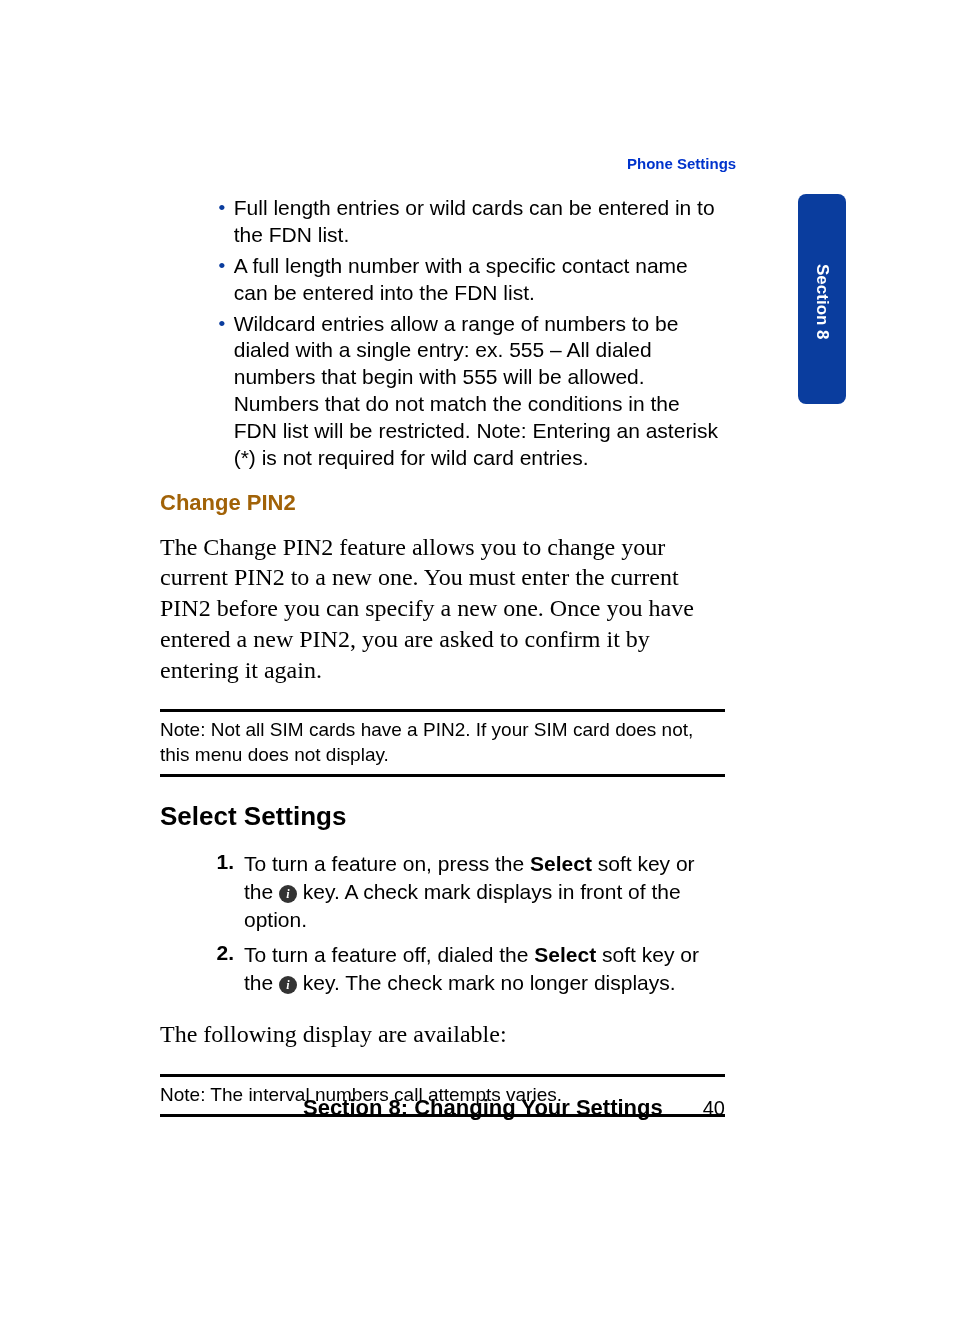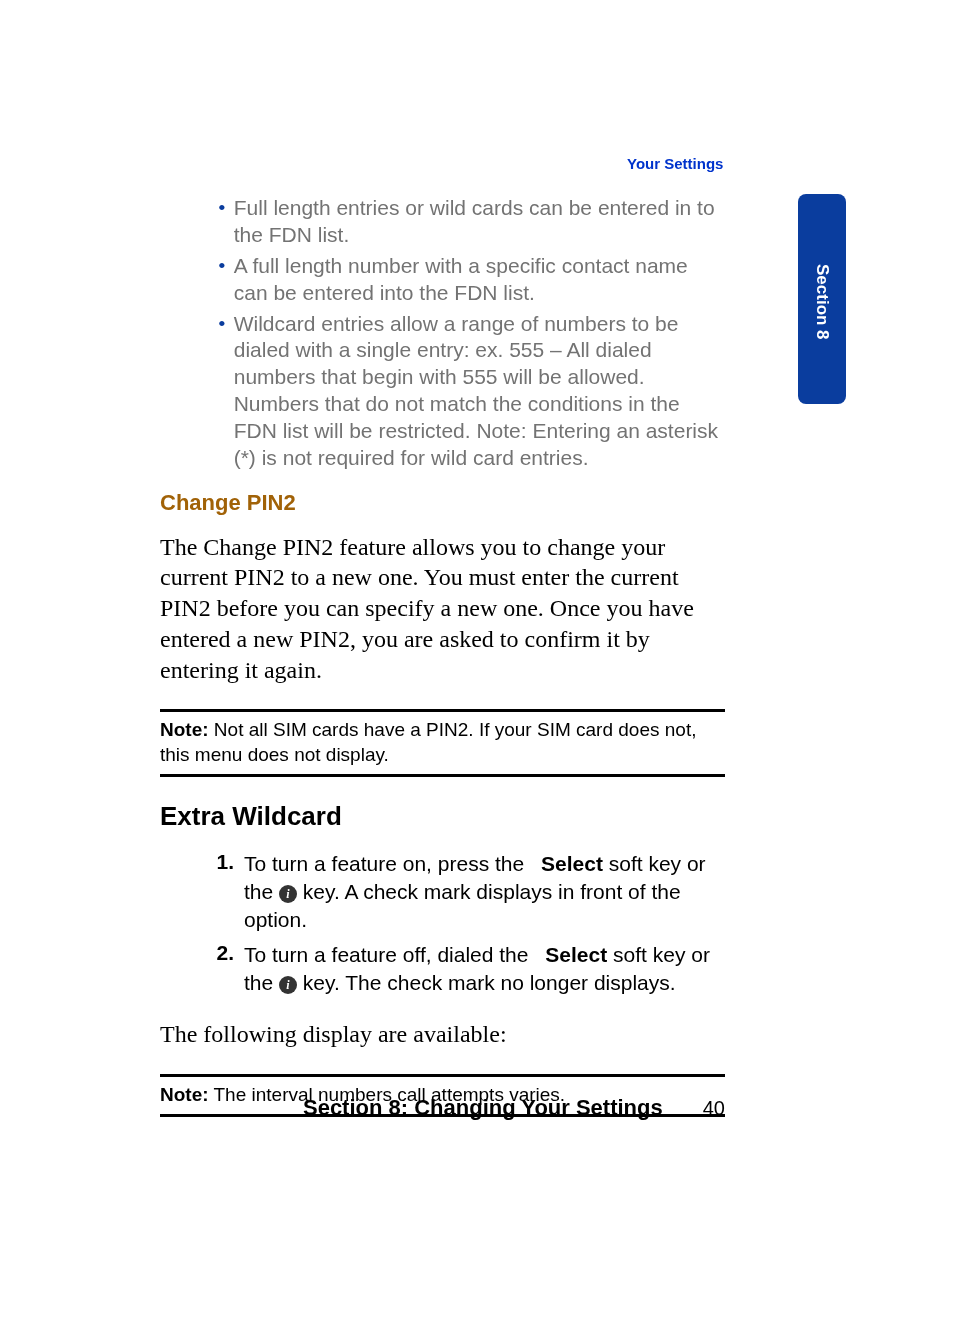--- a/index.html
+++ b/index.html
@@ -63,21 +63,21 @@
       color: #0a3d9e;
       font-size: 22px;
       line-height: 1;
       margin-right: 8px;
       margin-top: 2px;
     }
     .bullet-text {
       font-family: Arial, Helvetica, sans-serif;
       font-size: 21px;
       line-height: 1.28;
-      color: #737373;
+      color: #000000;
       flex: 1;
     }
     .heading-blue {
       color: #a16207;
       font-family: Arial, Helvetica, sans-serif;
       font-size: 22px;
       font-weight: bold;
       margin-bottom: 16px;
     }
     .body-text {
@@ -91,21 +91,21 @@
       border-bottom: 3px solid #000;
       padding: 6px 0;
       margin-bottom: 24px;
     }
     .note-text {
       font-family: Arial, Helvetica, sans-serif;
       font-size: 19px;
       line-height: 1.3;
     }
     .note-bold {
-      font-weight: bold;
+      font-weight: normal;
     }
     .heading-black {
       font-family: Arial, Helvetica, sans-serif;
       font-size: 26px;
       font-weight: bold;
       margin-bottom: 18px;
     }
     .numbered-list {
       margin-left: 40px;
       margin-bottom: 22px;
@@ -125,21 +125,20 @@
       flex-shrink: 0;
     }
     .numbered-text {
       font-family: Arial, Helvetica, sans-serif;
       font-size: 21px;
       line-height: 1.35;
       flex: 1;
     }
     .inline-bold {
       font-weight: bold;
-      margin-left: 11px;
     }
     .key-icon {
       display: inline-block;
       width: 18px;
       height: 18px;
       border-radius: 50%;
       background: #333;
       position: relative;
       vertical-align: middle;
     }
@@ -170,21 +169,21 @@
       font-weight: bold;
       margin-right: 40px;
     }
     .footer-page {
       font-size: 20px;
     }
   </style>
 </head>
 <body>
 
-<div class="header-link">Your Settings</div>
+<div class="header-link">Phone Settings</div>
 
 <div class="side-tab">
   <span class="side-tab-text">Section 8</span>
 </div>
 
 <div class="content">
 
   <div class="bullet-list">
     <div class="bullet-item">
       <span class="bullet">•</span>
@@ -203,21 +202,21 @@
   <div class="heading-blue">Change PIN2</div>
 
   <div class="body-text">The Change PIN2 feature allows you to change your current PIN2 to a new one. You must enter the current PIN2 before you can specify a new one. Once you have entered a new PIN2, you are asked to confirm it by entering it again.</div>
 
   <div class="note-box">
     <div class="note-text">
       <span class="note-bold">Note:</span><span> Not all SIM cards have a PIN2. If your SIM card does not, this menu does not display.</span>
     </div>
   </div>
 
-  <div class="heading-black">Extra Wildcard</div>
+  <div class="heading-black">Select Settings</div>
 
 
   <div class="numbered-list">
     <div class="numbered-item">
       <span class="number">1.</span>
       <span class="numbered-text">
         <span>To turn a feature on, press the </span><span class="inline-bold">Select</span><span> soft key or the </span><span class="key-icon"></span><span> key. A check mark displays in front of the option.</span>
       </span>
     </div>
     <div class="numbered-item">

